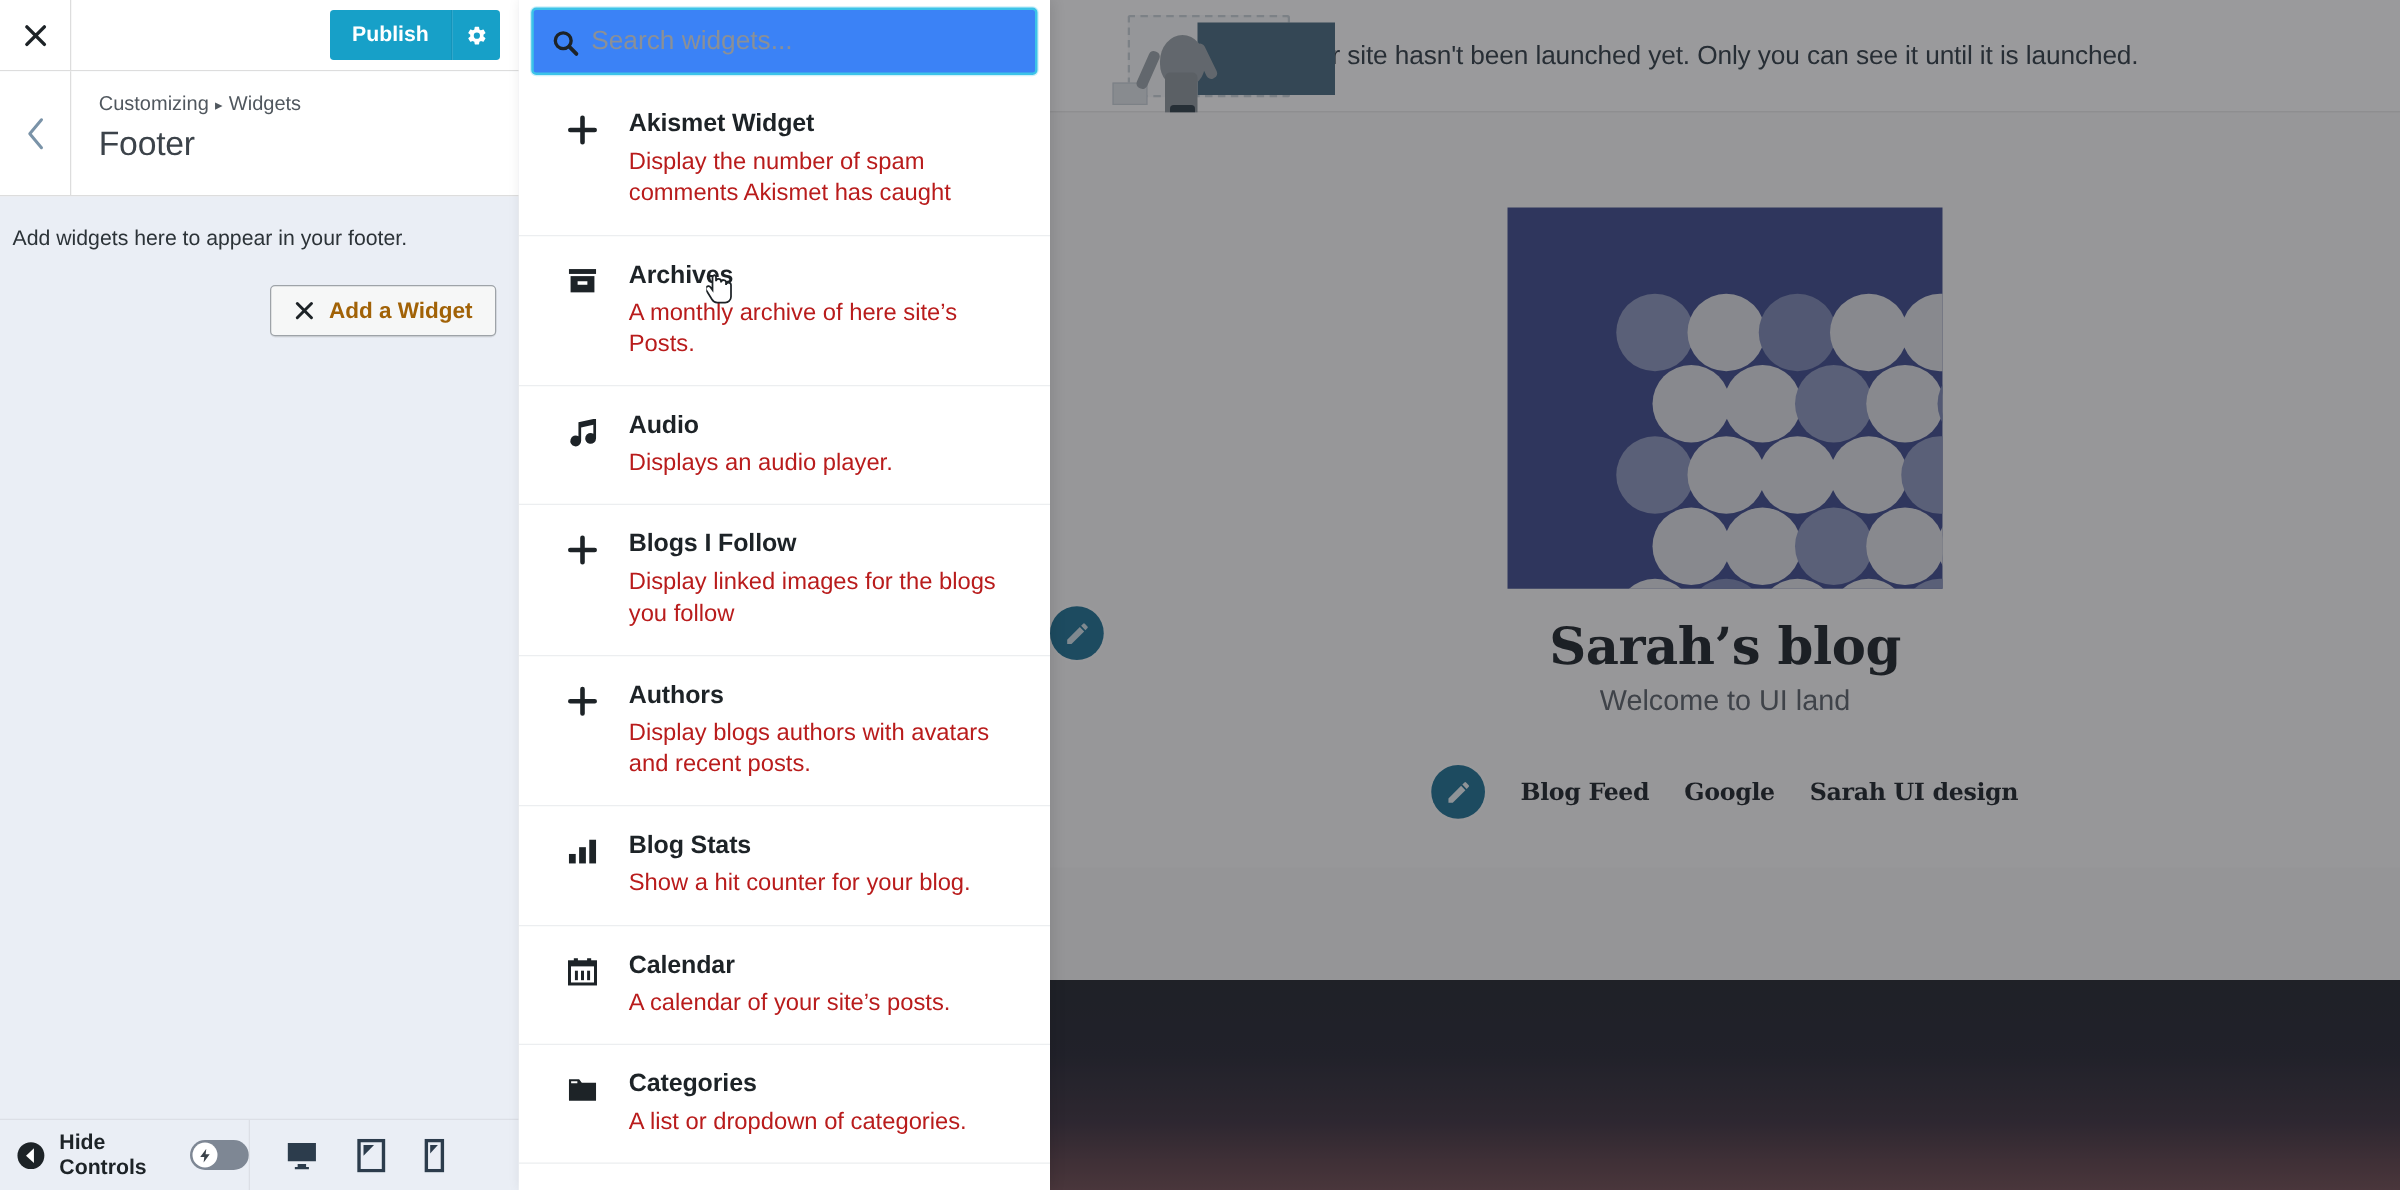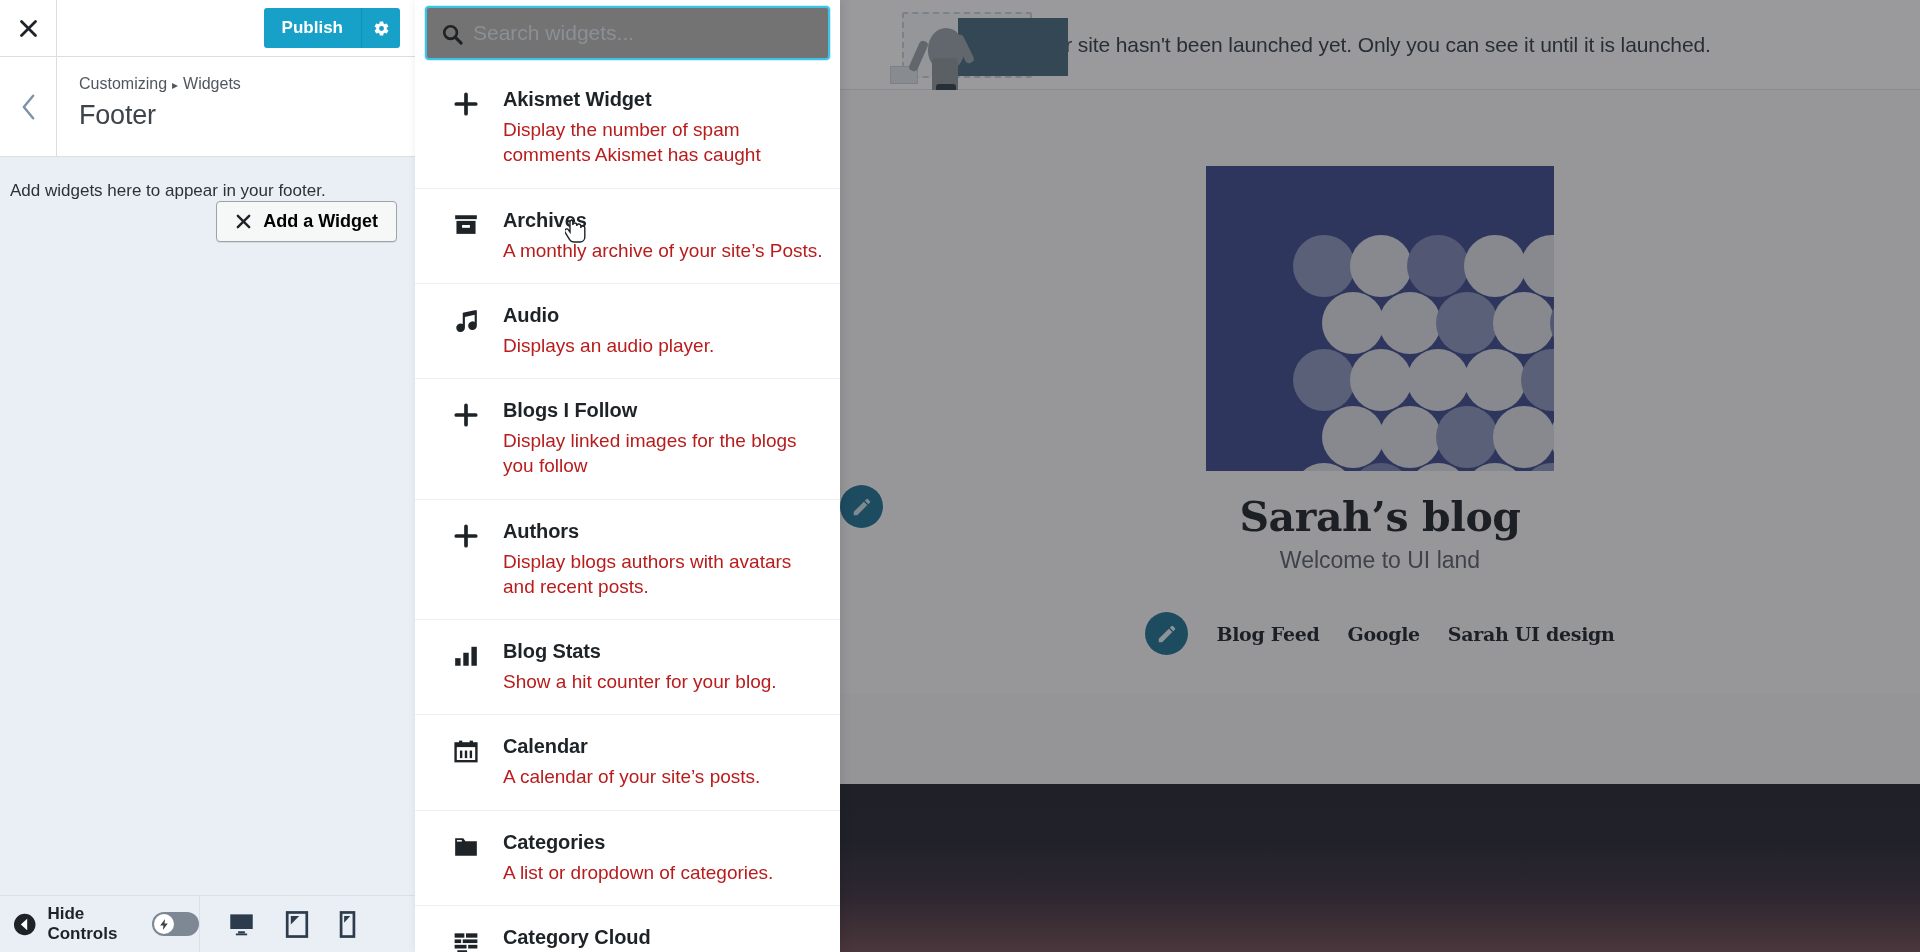--- a/index.html
+++ b/index.html
@@ -154,25 +154,25 @@
   }
   .section-titles { padding: 18px 0 0 22px; }
   .breadcrumb { font-size: 16px; color: #50575e; }
   .breadcrumb .sep { margin: 0 5px; font-size: 12px; }
   .section-title {
     font-size: 27px; color: #3c434a; font-weight: normal; margin-top: 7px;
     letter-spacing: -0.2px;
   }
 
   .cust-body { flex: 1 1 auto; padding: 24px 18px 0 10px; }
-  .help-text { font-size: 17px; color: #2c3338; padding-left: 0px; }
+  .help-text { font-size: 17px; color: #2c3338; margin-bottom: 27px; padding-left: 0px; }
   .add-widget-row { display: flex; justify-content: flex-end; }
   .add-widget-btn {
     background: #f6f7f7; border: 1px solid #9ea3a8; border-radius: 4px;
-    padding: 9px 18px; font-size: 18px; color: #000000; font-weight: bold;
+    padding: 9px 18px; font-size: 18px; color: #a16207; font-weight: bold;
     display: flex; align-items: center; gap: 11px; cursor: pointer;
     box-shadow: 0 1px 0 rgba(0,0,0,0.08);
   }
 
   .cust-footer {
     flex: 0 0 57px; height: 57px; background: #eaeef5;
     border-top: 1px solid #dcdfe6; display: flex; align-items: center;
   }
   .hide-controls {
     display: flex; align-items: center; gap: 11px; padding-left: 13px;
@@ -196,21 +196,21 @@
 
   
   .widget-panel {
     position: absolute; left: 415px; top: 0; width: 425px; height: 952px;
     background: #fff; z-index: 25; display: flex; flex-direction: column;
     box-shadow: 2px 0 10px rgba(0,0,0,0.10);
   }
   .search-wrap { padding: 6px 10px 8px 10px; flex: 0 0 auto; }
   .search-box {
     position: relative; border: 2px solid #3cc3e8; border-radius: 4px;
-    background: #737373; height: 54px; display: flex; align-items: center;
+    background: #3b82f6; height: 54px; display: flex; align-items: center;
     box-shadow: 0 0 0 1px rgba(60,195,232,0.25);
   }
   .search-icon { position: absolute; left: 14px; top: 15px; }
   .search-input {
     border: 0; outline: 0; background: transparent; width: 100%;
     padding: 0 14px 0 46px; font-size: 21px; color: #1d2327;
     font-family: "Liberation Sans", sans-serif;
   }
   .search-input::placeholder { color: #8b9096; }
 
@@ -421,21 +421,21 @@
         <div class="widget-item">
           <div class="widget-icon">
             <svg width="26" height="26" viewBox="0 0 24 24" fill="#1d2327">
               <rect x="2" y="3" width="20" height="3.6"></rect>
               <rect x="3.2" y="8.2" width="17.6" height="12"></rect>
               <rect x="8.4" y="12" width="7.2" height="2.6" fill="#fff"></rect>
             </svg>
           </div>
           <div class="widget-text">
             <div class="widget-name">Archives</div>
-            <div class="widget-desc">A monthly archive of your site’s Posts.</div>
+            <div class="widget-desc">A monthly archive of here site’s Posts.</div>
           </div>
         </div>
         <div class="widget-item">
           <div class="widget-icon">
             <svg width="26" height="26" viewBox="0 0 24 24" fill="#1d2327">
               <path d="M20 3L9 5.4v10.3a4 4 0 10 2 3.4V9.2l9-2v6.6a4 4 0 102 3.4V3z"></path>
             </svg>
           </div>
           <div class="widget-text">
             <div class="widget-name">Audio</div>

